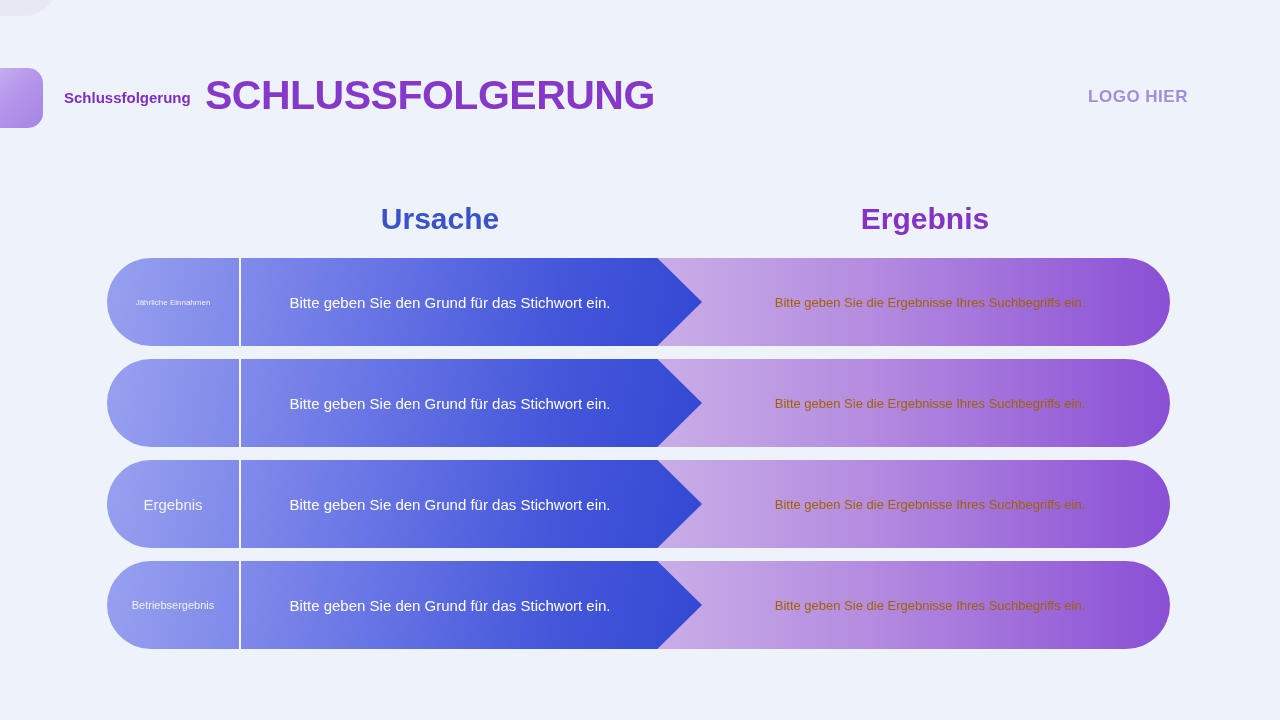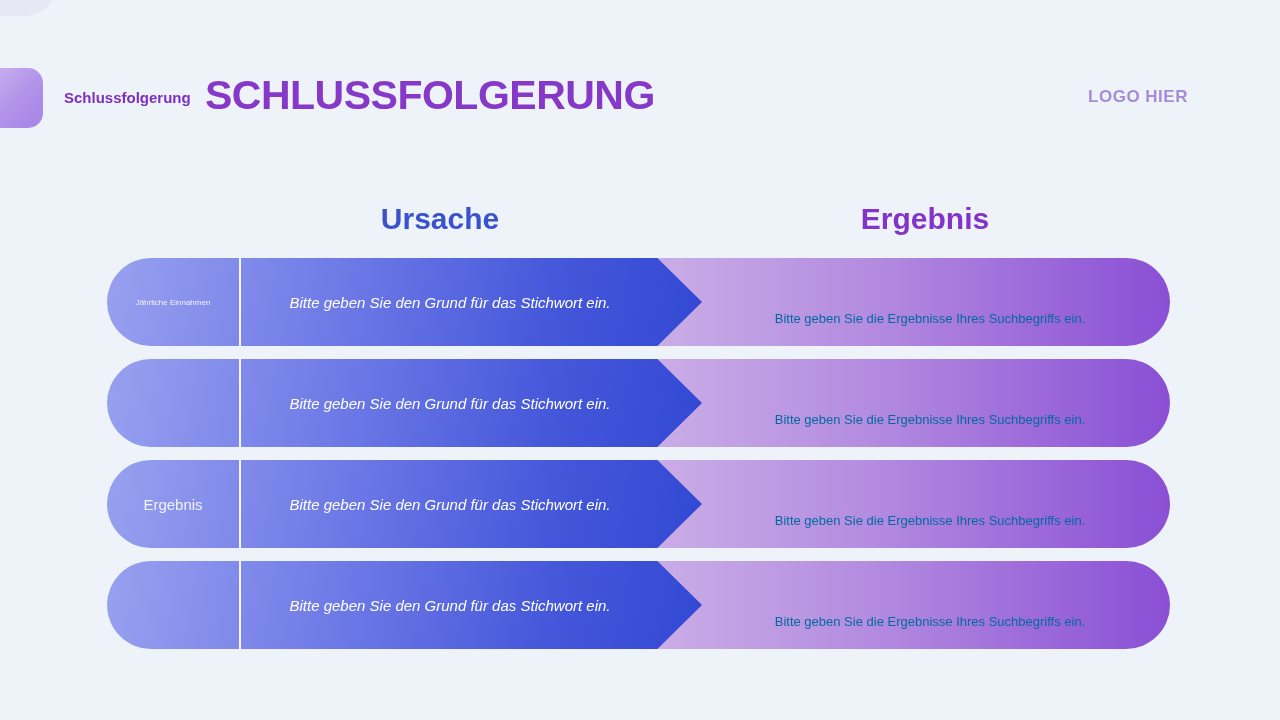--- a/index.html
+++ b/index.html
@@ -114,29 +114,28 @@
   .r3 .row-label { font-size: 11px; }
   .cause-text {
     position: absolute;
     left: 245px; top: 0;
     width: 410px; height: 88px;
     display: flex; align-items: center; justify-content: center;
     font-size: 15px;
     color: #ffffff;
     z-index: 4;
     text-align: center;
-    font-style: italic;
   }
   .result-text {
     position: absolute;
-    left: 705px; top: 16px;
+    left: 705px; top: 0;
     width: 450px; height: 88px;
     display: flex; align-items: center; justify-content: center;
     font-size: 13px;
-    color: #0369a1;
+    color: #a16207;
     z-index: 4;
     text-align: center;
   }
 </style>
 </head>
 <body>
 
 <div class="slide">
 
   <div class="corner-faint"></div>
@@ -172,17 +171,18 @@
     <div class="divider"></div>
     <div class="row-label">Ergebnis</div>
     <div class="cause-text">Bitte geben Sie den Grund für das Stichwort ein.</div>
     <div class="result-text">Bitte geben Sie die Ergebnisse Ihres Suchbegriffs ein.</div>
   </div>
 
   <div class="row r3">
     <div class="result-bar"></div>
     <div class="cause-arrow"></div>
     <div class="divider"></div>
+    <div class="row-label">Betriebsergebnis</div>
     <div class="cause-text">Bitte geben Sie den Grund für das Stichwort ein.</div>
     <div class="result-text">Bitte geben Sie die Ergebnisse Ihres Suchbegriffs ein.</div>
   </div>
 
 </div>
 
 </body></html>

